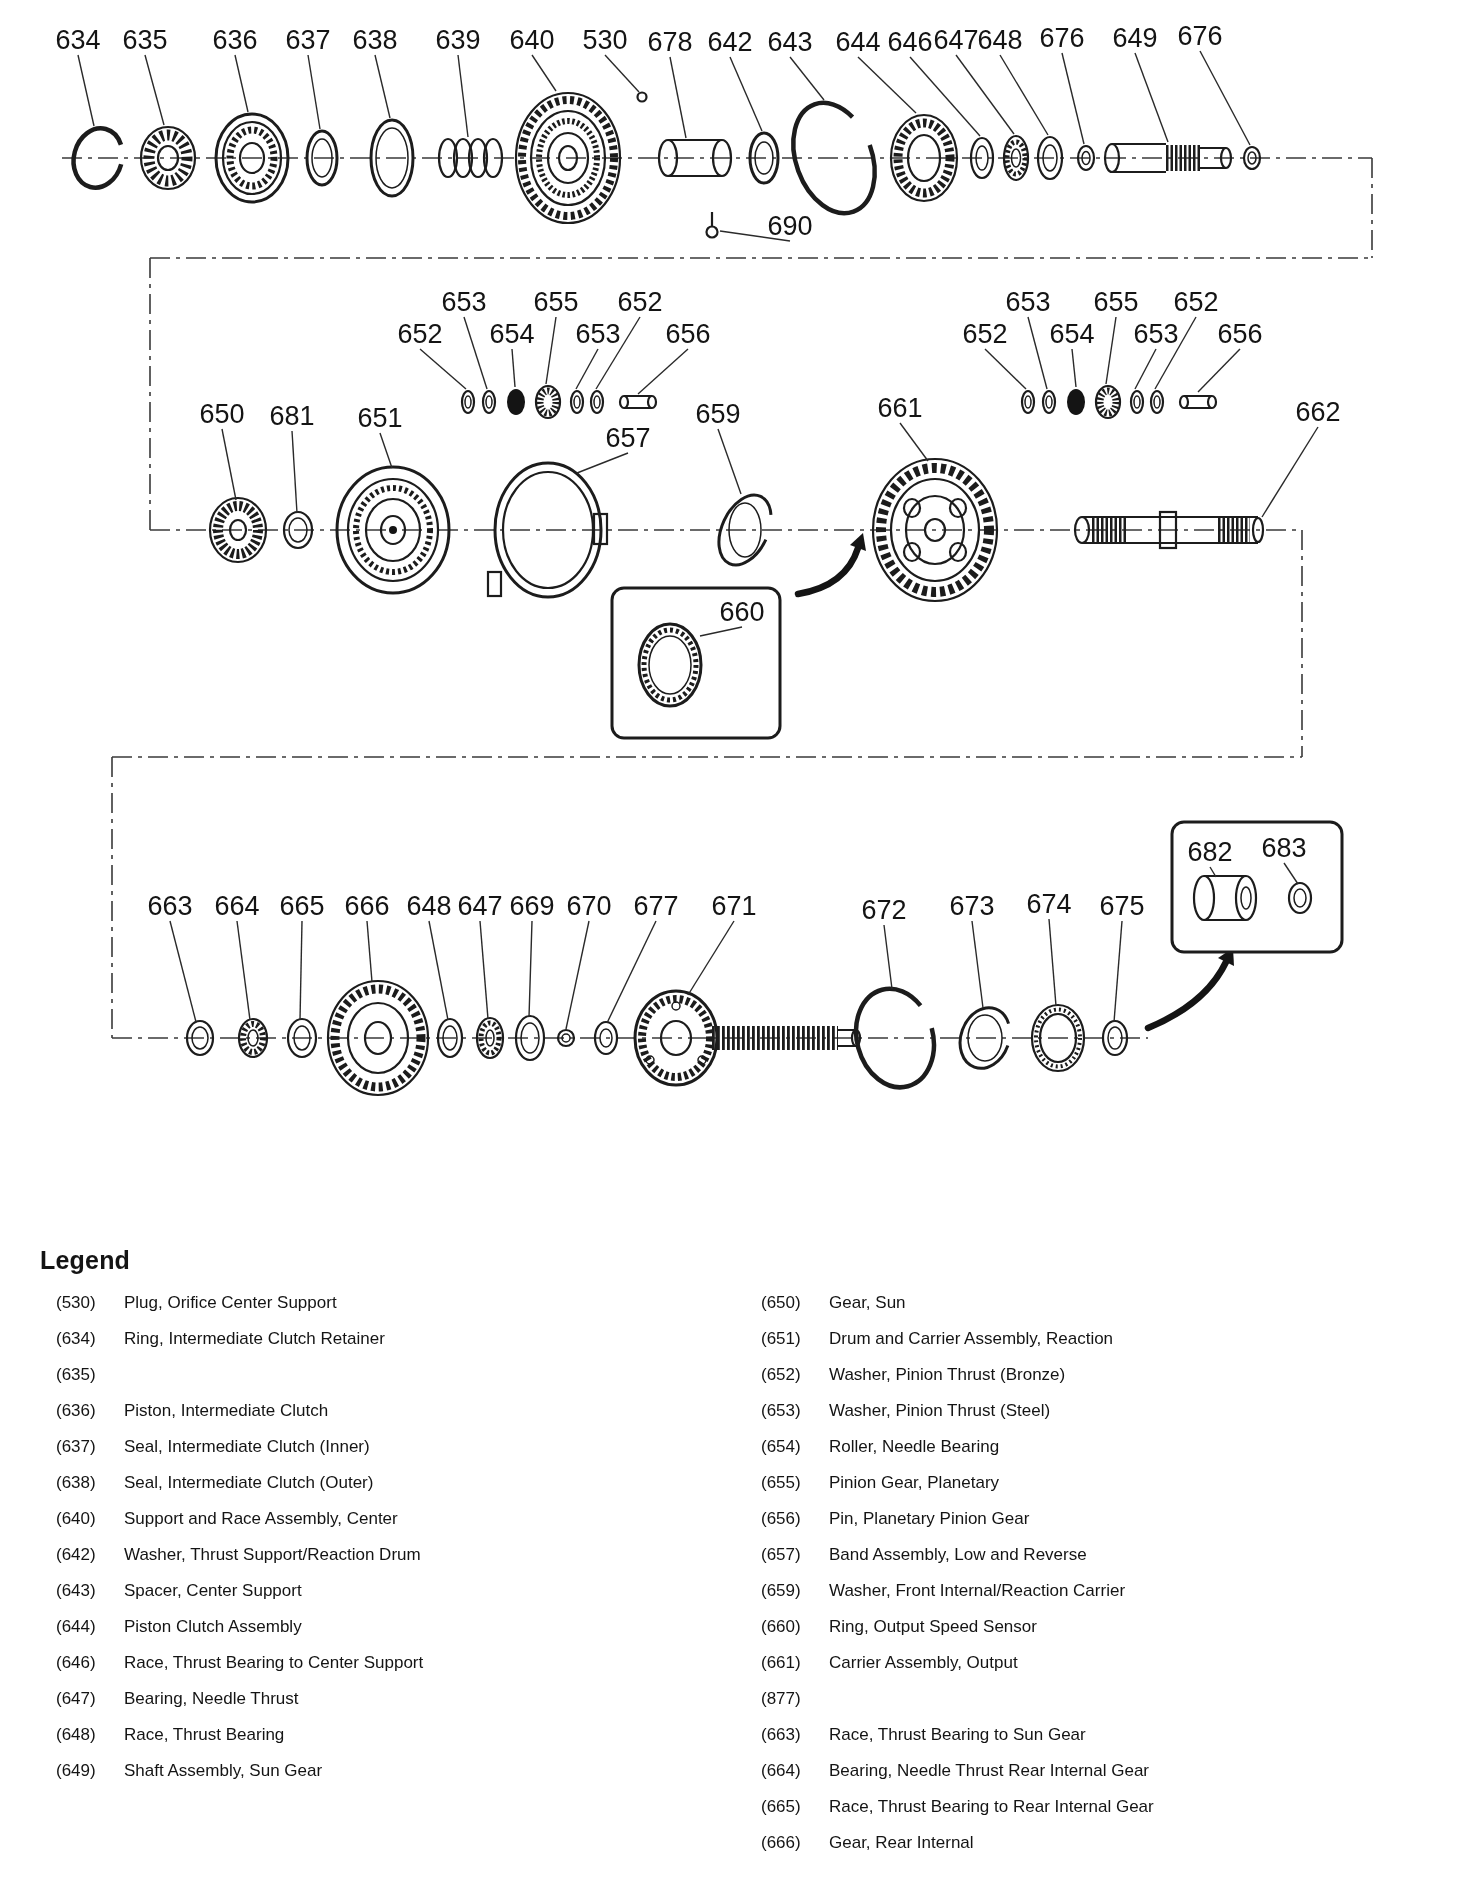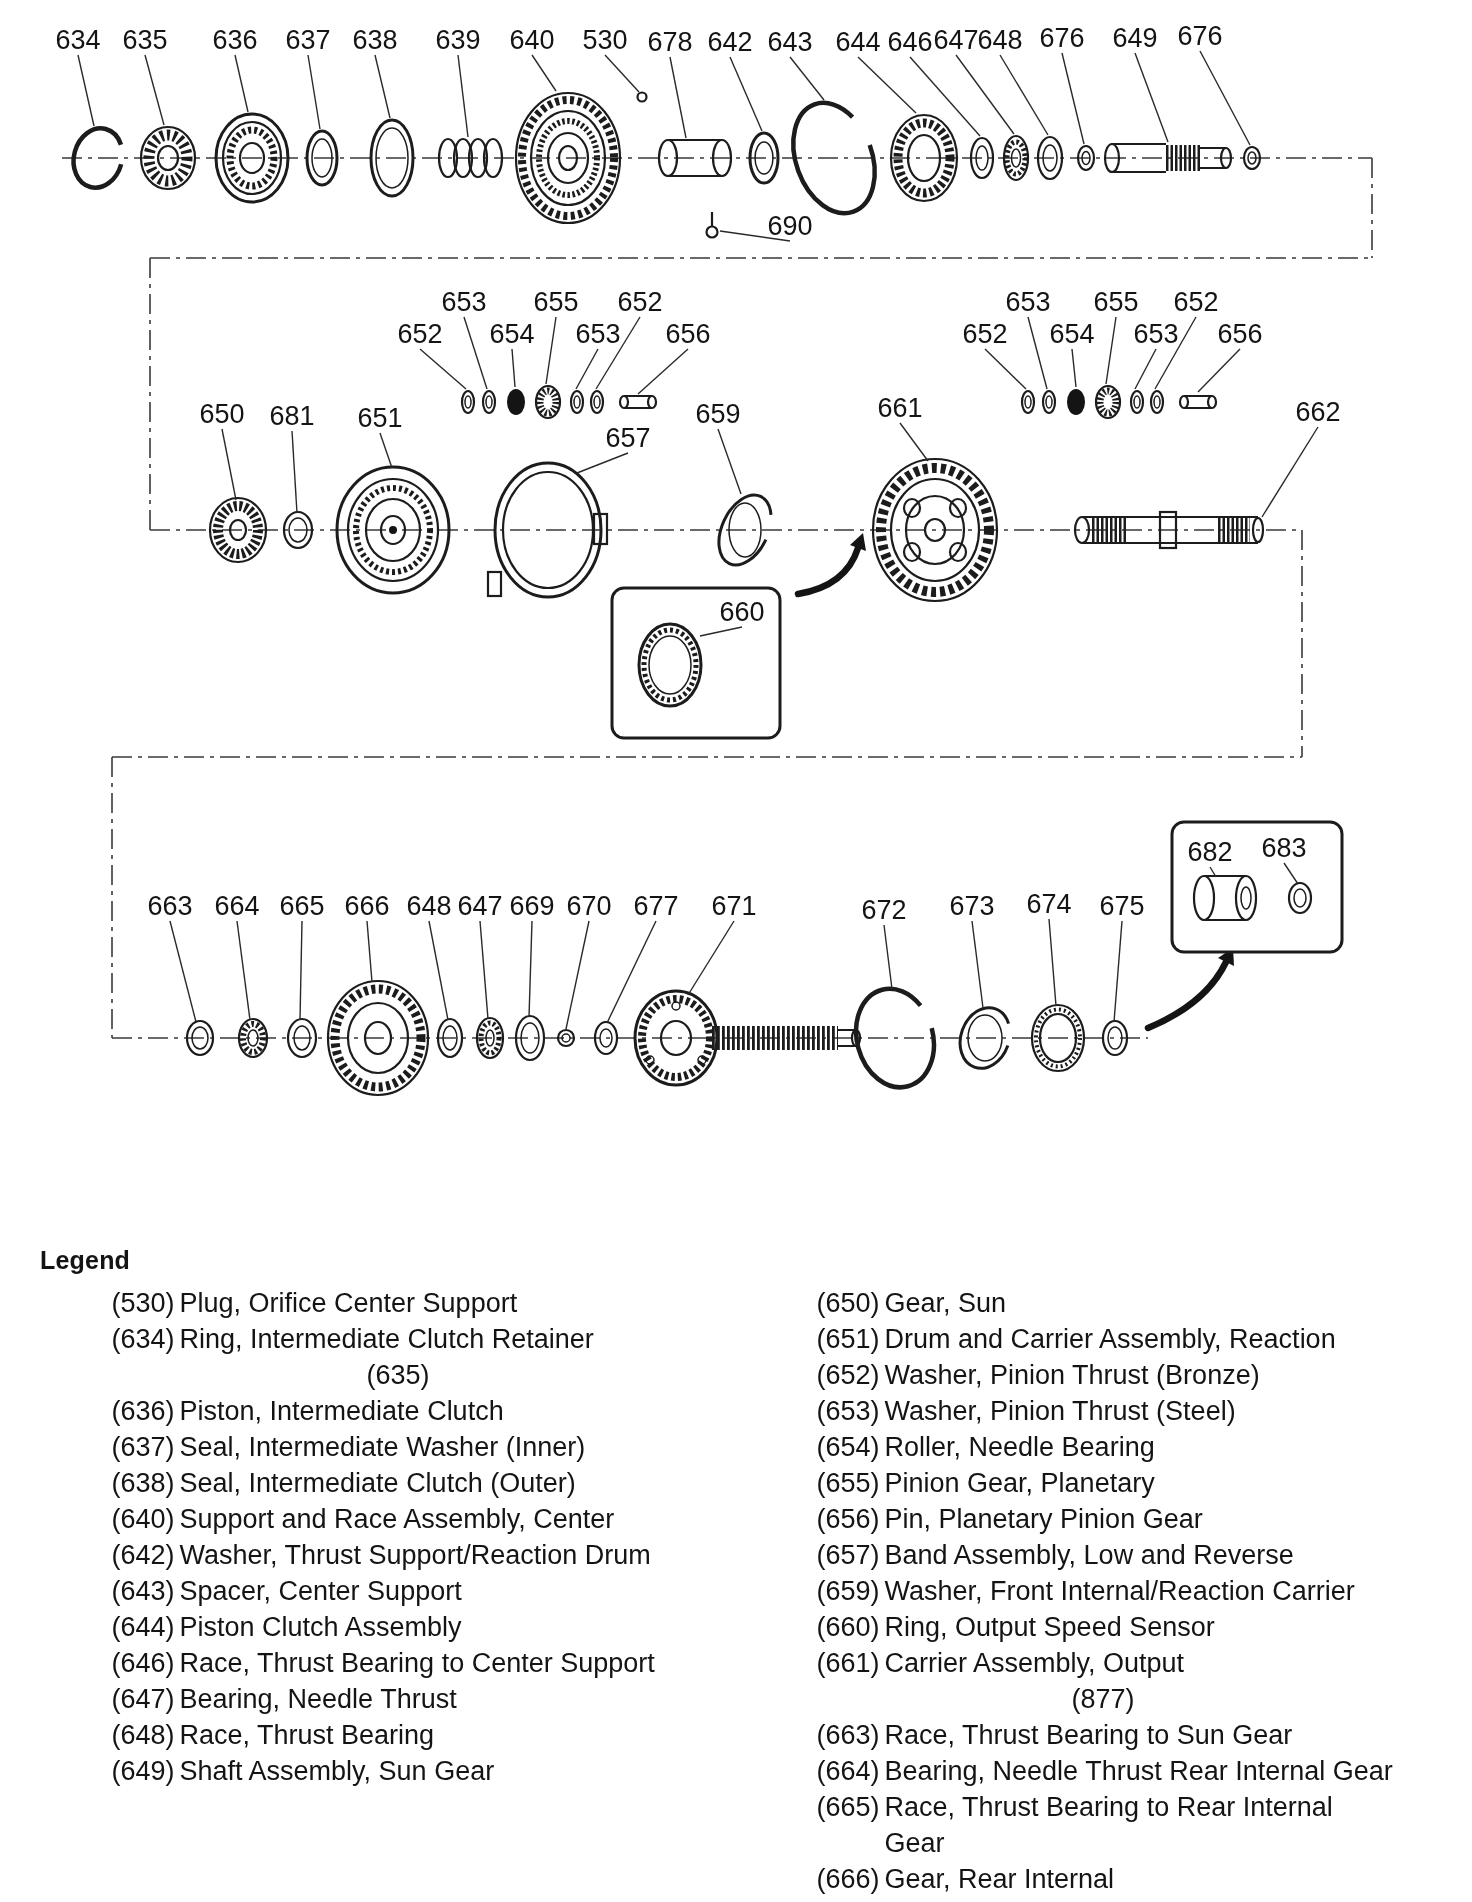--- a/index.html
+++ b/index.html
@@ -23,21 +23,21 @@
   .o4 { fill:none; stroke:#1c1c1c; stroke-width:4.5; }
   .teeth { fill:none; stroke:#1c1c1c; }
   .dark { fill:#141414; stroke:none; }
   .box { fill:#ffffff; stroke:#1c1c1c; stroke-width:3; }
   .axis { fill:none; stroke:#3a3a3a; stroke-width:1.6; stroke-dasharray:20 6 4 6; }
   .arrow { fill:none; stroke:#141414; stroke-width:6.5; stroke-linecap:round; }
   #legend { position:absolute; left:40px; top:1246px; width:1410px; }
   #legend h2 { font-size:25px; font-weight:bold; margin-bottom:10px; letter-spacing:0.2px; }
   .lcols { display:flex; }
   .lcol { width:712px; }
-  .lrow { display:flex; line-height:36px; font-size:27px;justify-content:center; }
+  .lrow { display:flex; line-height:36px; font-size:17px; }
   .lnum { flex:0 0 84px; padding-left:16px; }
   .ldesc { width:510px; }
 </style>
 </head>
 <body>
 
 <svg id="diagram-svg" width="1472" height="1250" viewBox="0 0 1472 1250" xmlns="http://www.w3.org/2000/svg">
 
   <g>
     <path class="axis" d="M62 158 H1372"></path>
@@ -442,21 +442,21 @@
         </div>
         <div class="lrow">
           <span class="lnum">(635)</span>
         </div>
         <div class="lrow">
           <span class="lnum">(636)</span>
           <span class="ldesc">Piston, Intermediate Clutch</span>
         </div>
         <div class="lrow">
           <span class="lnum">(637)</span>
-          <span class="ldesc">Seal, Intermediate Washer (Inner)</span>
+          <span class="ldesc">Seal, Intermediate Clutch (Inner)</span>
         </div>
         <div class="lrow">
           <span class="lnum">(638)</span>
           <span class="ldesc">Seal, Intermediate Clutch (Outer)</span>
         </div>
         <div class="lrow">
           <span class="lnum">(640)</span>
           <span class="ldesc">Support and Race Assembly, Center</span>
         </div>
         <div class="lrow">

